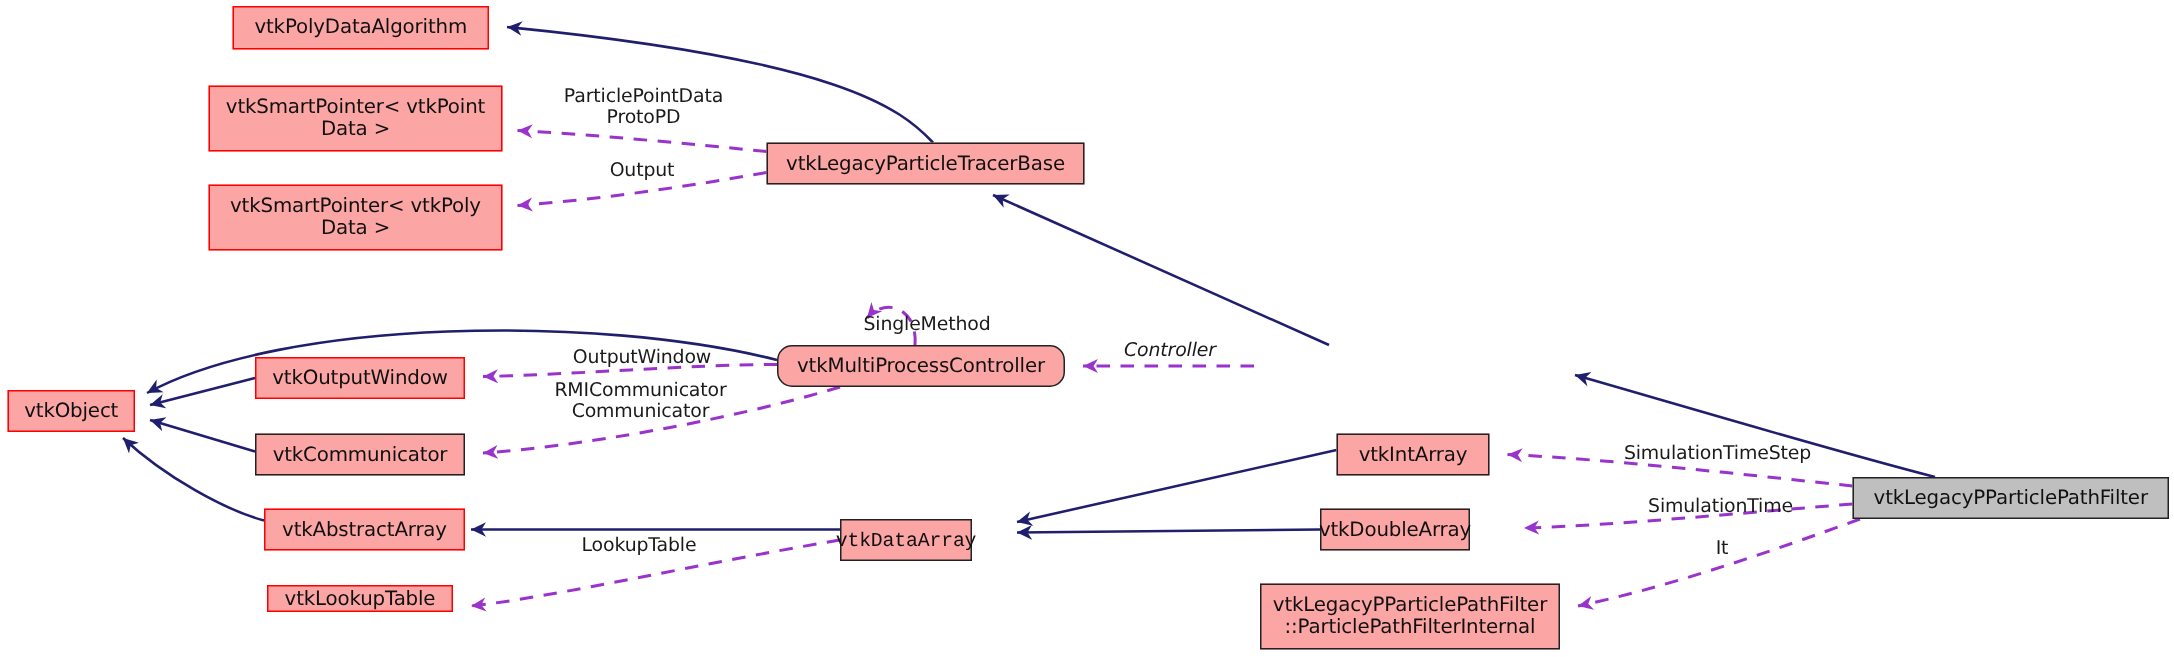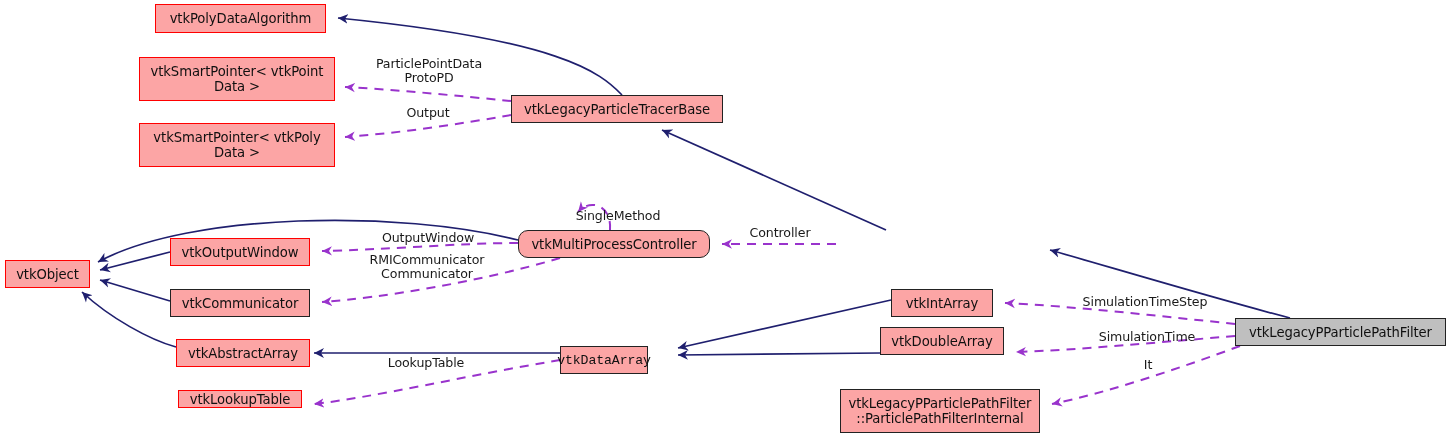--- a/index.html
+++ b/index.html
@@ -108,30 +108,30 @@
 Data &gt;</div>
   <div class="node black" style="left:511px;top:95px;width:212px;height:28px;">vtkLegacyParticleTracerBase</div>
   <div class="node red" style="left:5px;top:260px;width:85px;height:28px;">vtkObject</div>
   <div class="node black" style="left:170px;top:289px;width:140px;height:28px;">vtkCommunicator</div>
   <div class="node red" style="left:170px;top:238px;width:140px;height:28px;">vtkOutputWindow</div>
   <div class="node red" style="left:176px;top:339px;width:134px;height:28px;">vtkAbstractArray</div>
   <div class="node red" style="left:178px;top:390px;width:124px;height:18px;">vtkLookupTable</div>
   <div class="node black" style="left:518px;top:230px;width:192px;height:28px;border-radius:10px;">vtkMultiProcessController</div>
   <div class="node black" style="left:560px;top:346px;width:88px;height:28px;font-family:Liberation Mono, monospace;">vtkDataArray</div>
   <div class="node black" style="left:891px;top:289px;width:102px;height:28px;">vtkIntArray</div>
-  <div class="node black" style="left:880px;top:327px;width:124px;height:28px;">vtkDoubleArray</div>
+  <div class="node black" style="left:880px;top:339px;width:100px;height:28px;">vtkDoubleArray</div>
   <div class="node black" style="left:840px;top:389px;width:200px;height:44px;">vtkLegacyPParticlePathFilter
 ::ParticlePathFilterInternal</div>
   <div class="node current" style="left:1235px;top:318px;width:211px;height:28px;">vtkLegacyPParticlePathFilter</div>
 
   <div class="elabel" style="left:364px;top:57px;width:130px;">ParticlePointData
 ProtoPD</div>
   <div class="elabel" style="left:401px;top:106px;width:54px;">Output</div>
   <div class="elabel" style="left:568px;top:188px;width:100px;margin-top:21px;">SingleMethod</div>
-  <div class="elabel" style="left:744px;top:226px;width:72px;">Controller</div>
+  <div class="elabel" style="left:744px;top:226px;width:72px;font-style:italic;">Controller</div>
   <div class="elabel" style="left:374px;top:231px;width:108px;">OutputWindow</div>
   <div class="elabel" style="left:360px;top:253px;width:134px;">RMICommunicator
 Communicator</div>
   <div class="elabel" style="left:380px;top:356px;width:92px;">LookupTable</div>
   <div class="elabel" style="left:1075px;top:295px;width:140px;">SimulationTimeStep</div>
   <div class="elabel" style="left:1092px;top:330px;width:110px;">SimulationTime</div>
   <div class="elabel" style="left:1140px;top:358px;width:16px;">It</div>
 
 </div>
 

